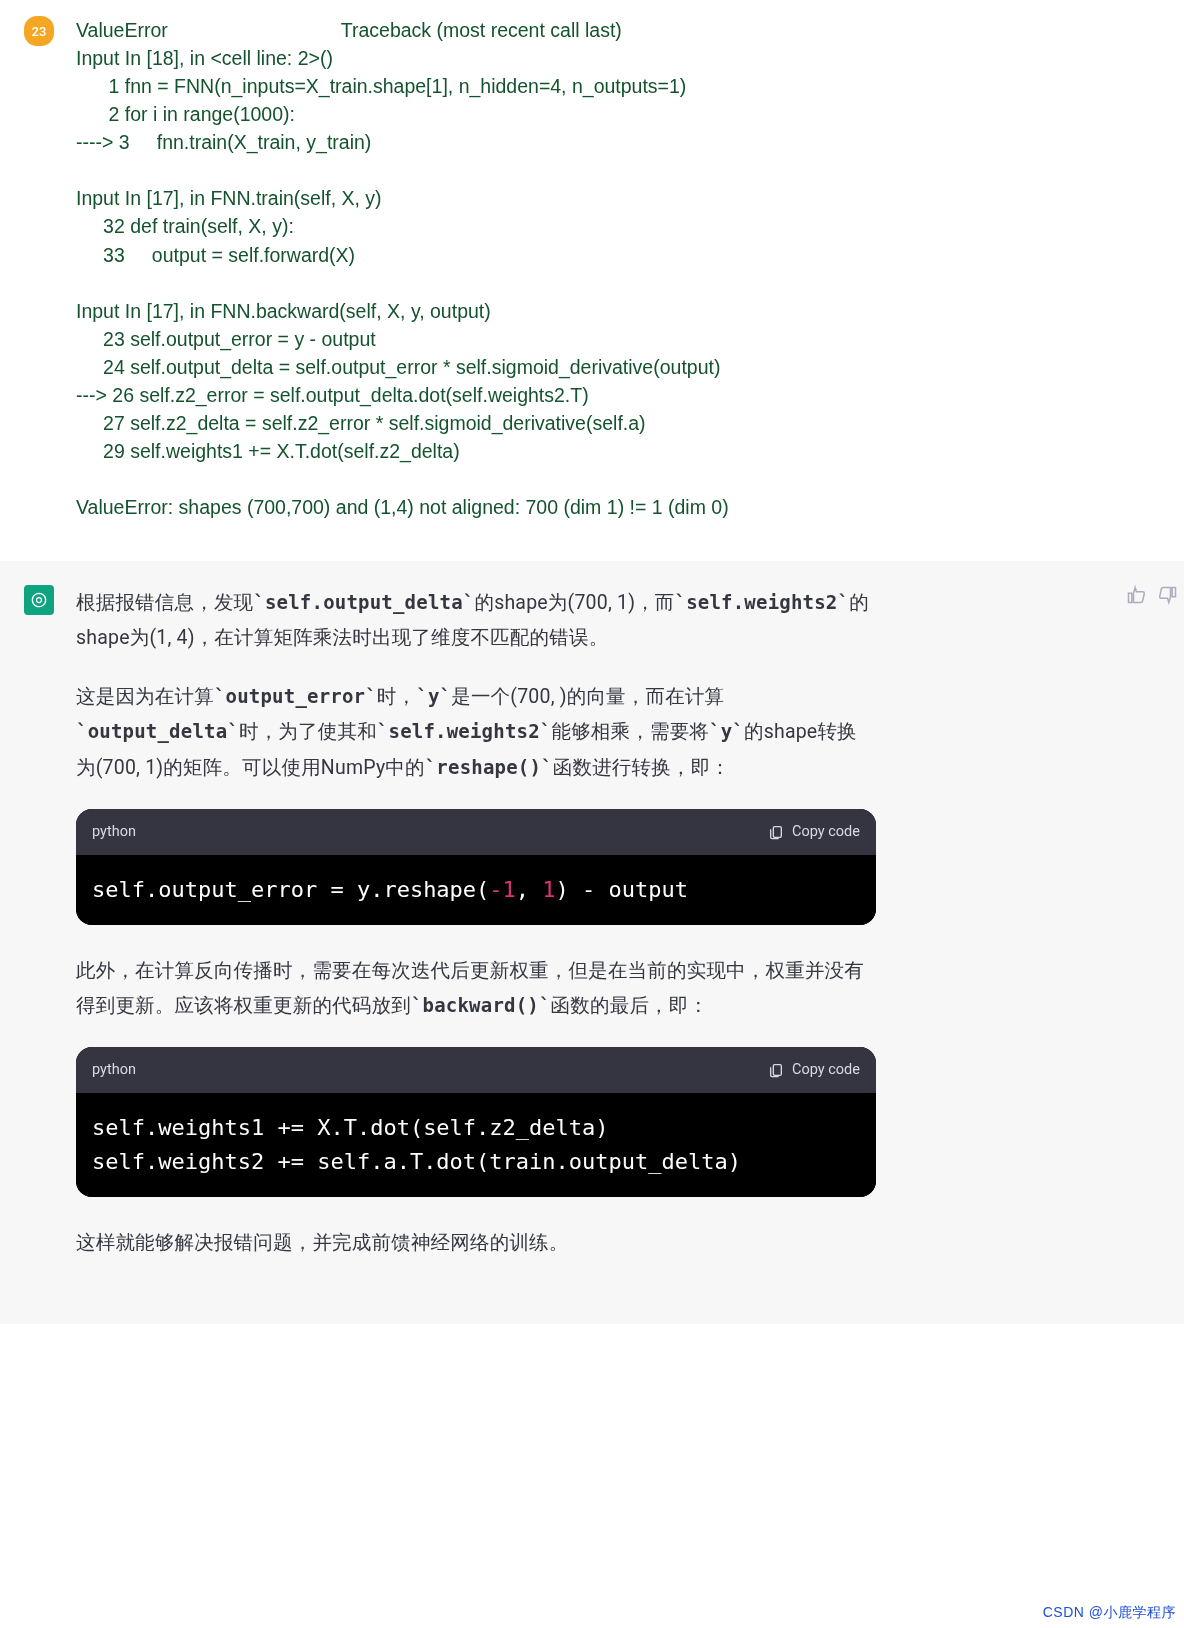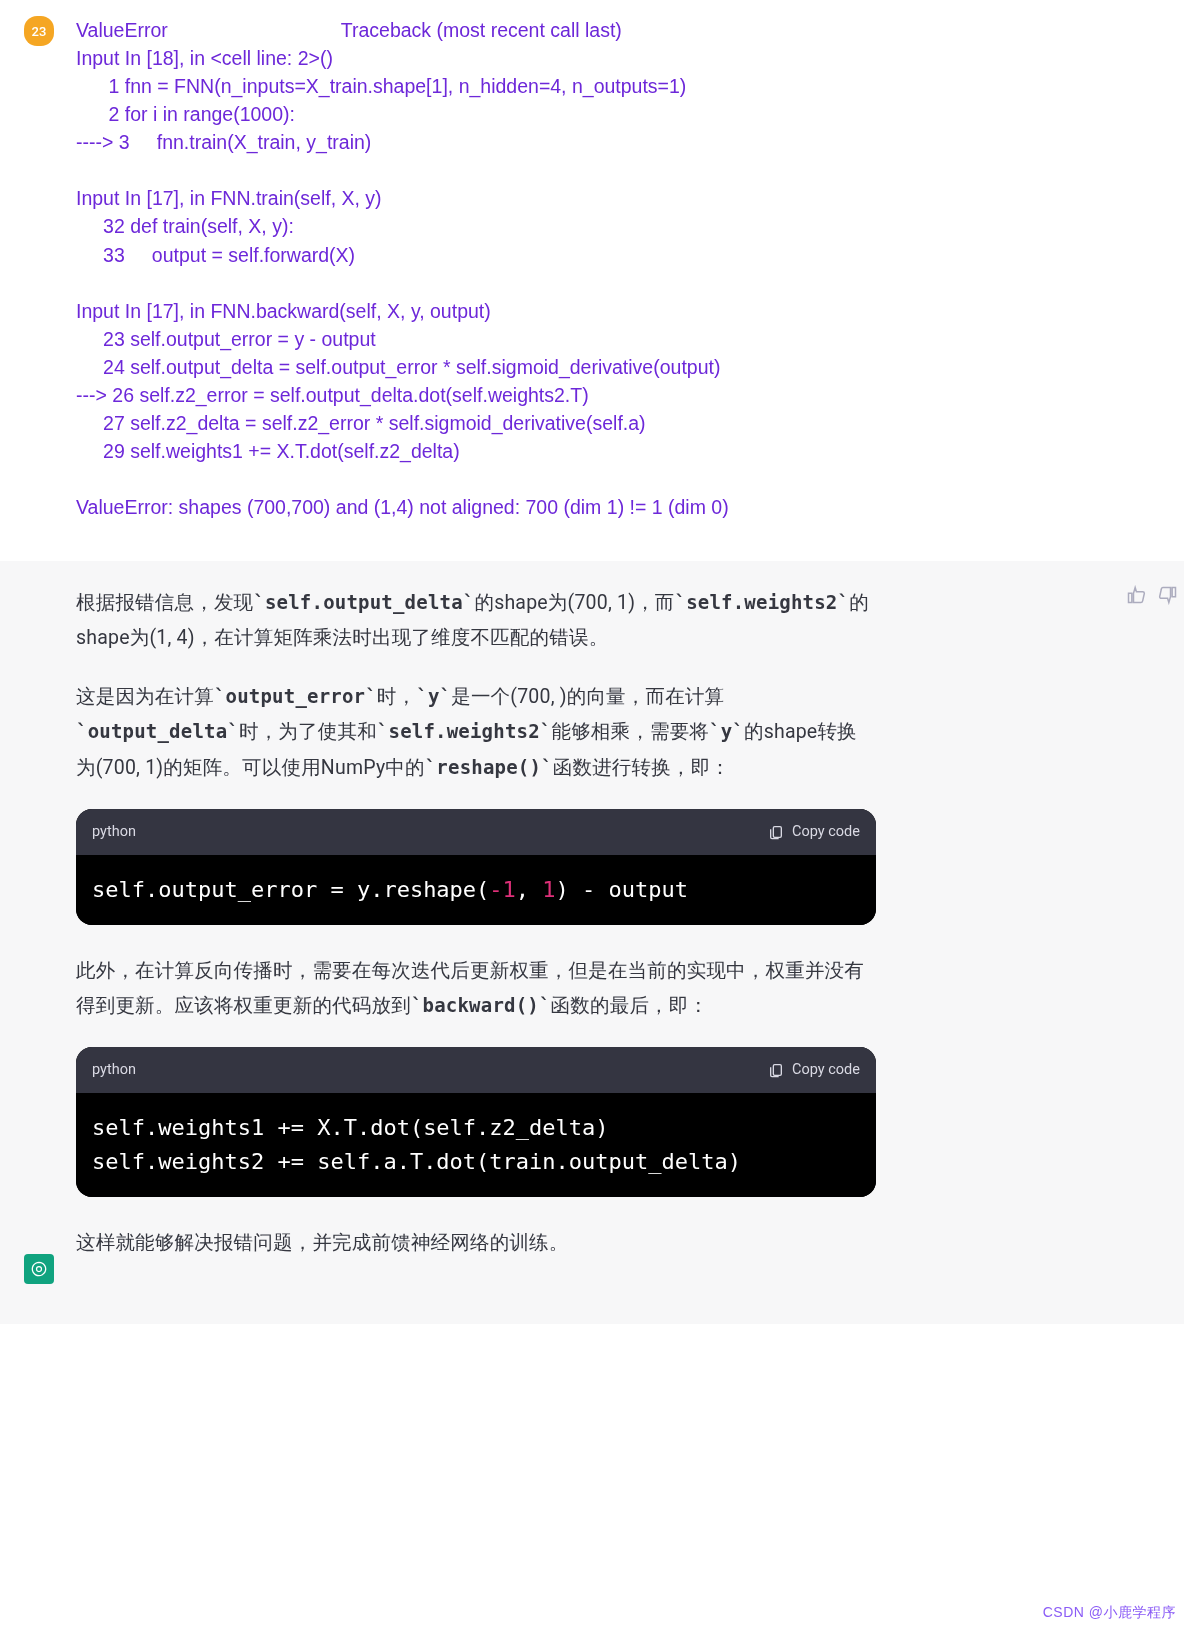--- a/index.html
+++ b/index.html
@@ -1,36 +1,36 @@
 <!DOCTYPE html>
 <html><head>
 <meta charset="utf-8">
 <style>
   * { box-sizing: border-box; margin: 0; padding: 0; }
   body { font-family: -apple-system, BlinkMacSystemFont, "Segoe UI", Roboto, sans-serif; background: #fff; width: 1184px; color: #1a1a1a; }
   .user-section { background: #fff; padding: 16px 0 40px 0; display: flex; }
   .badge { width: 30px; height: 30px; background: #f5a623; color: #fff; border-radius: 13px; display: flex; align-items: center; justify-content: center; font-size: 13px; font-weight: 500; margin-left: 24px; flex-shrink: 0; }
-  .traceback { margin-left: 22px; font-size: 19.5px; line-height: 1.44; color: #6d28d9; flex: 1; }
+  .traceback { margin-left: 22px; font-size: 19.5px; line-height: 1.44; color: #14532d; flex: 1; }
   .traceback div { white-space: pre; font-family: -apple-system, BlinkMacSystemFont, "Segoe UI", sans-serif; }
   .traceback .gap { height: 28px; }
-  .assistant-section { background: #f7f7f8; padding: 24px 0 40px 0; display: flex; position: relative; align-items: flex-end; }
+  .assistant-section { background: #f7f7f8; padding: 24px 0 40px 0; display: flex; position: relative; }
   .avatar { width: 30px; height: 30px; background: #10a37f; border-radius: 4px; display: flex; align-items: center; justify-content: center; margin-left: 24px; flex-shrink: 0; }
   .avatar svg { width: 20px; height: 20px; }
   .response { margin-left: 22px; font-size: 19.5px; line-height: 1.8; color: #353740; flex: 1; max-width: 800px; }
   .response p { margin-bottom: 24px; letter-spacing: 0.2px; }
   .response code.inline { font-family: ui-monospace, "SF Mono", Menlo, Consolas, monospace; font-weight: 600; font-size: 19px; }
   .code-block { border-radius: 16px; overflow: hidden; margin-bottom: 28px; background: #000; }
   .code-header { background: #343541; color: #d9d9e3; font-size: 14.5px; padding: 10px 16px; display: flex; justify-content: space-between; align-items: center; }
   .copy-btn { display: flex; align-items: center; gap: 8px; cursor: pointer; color: #d9d9e3; }
   .copy-icon { width: 16px; height: 16px; }
   .code-body { background: #000; color: #fff; font-family: ui-monospace, "SF Mono", Menlo, Consolas, monospace; font-size: 22px; padding: 18px 16px; line-height: 1.55; white-space: pre; }
   .tok-num { color: #df3079; }
   .feedback { position: absolute; right: 6px; top: 24px; display: flex; gap: 12px; color: #acacbe; }
   .feedback svg { width: 20px; height: 20px; }
-  .watermark { position: fixed; right: 8px; bottom: 6px; font-size: 14px; color: #8b5cf6; letter-spacing: 0.5px; font-family: sans-serif; }
+  .watermark { position: fixed; right: 8px; bottom: 6px; font-size: 14px; color: #1d4ed8; letter-spacing: 0.5px; font-family: sans-serif; }
 </style>
 </head>
 <body>
 
 <div class="user-section">
   <div class="badge">23</div>
   <div class="traceback">
     <div>ValueError                                Traceback (most recent call last)</div>
     <div>Input In [18], in &lt;cell line: 2&gt;()</div>
     <div>      1 fnn = FNN(n_inputs=X_train.shape[1], n_hidden=4, n_outputs=1)</div>

